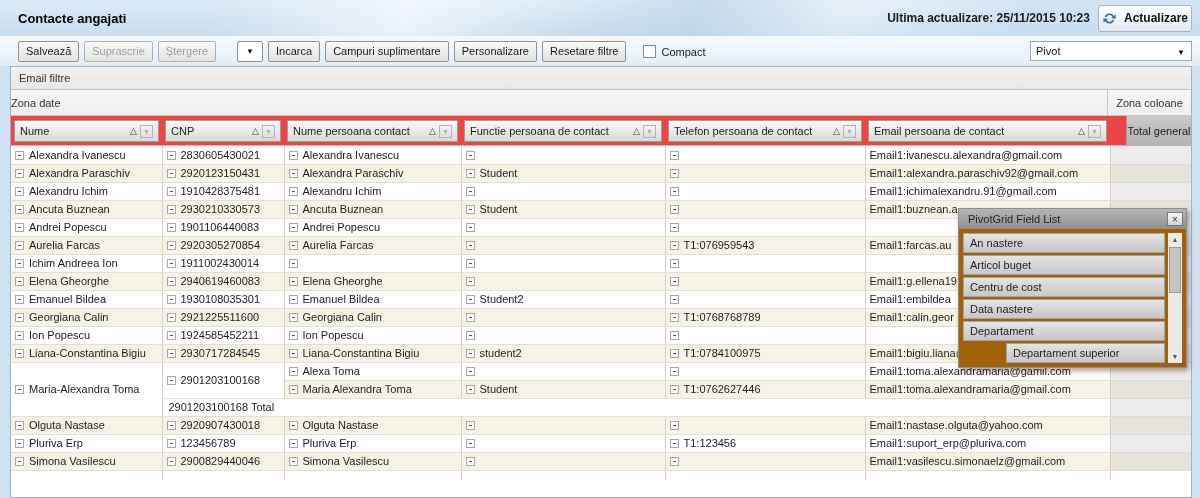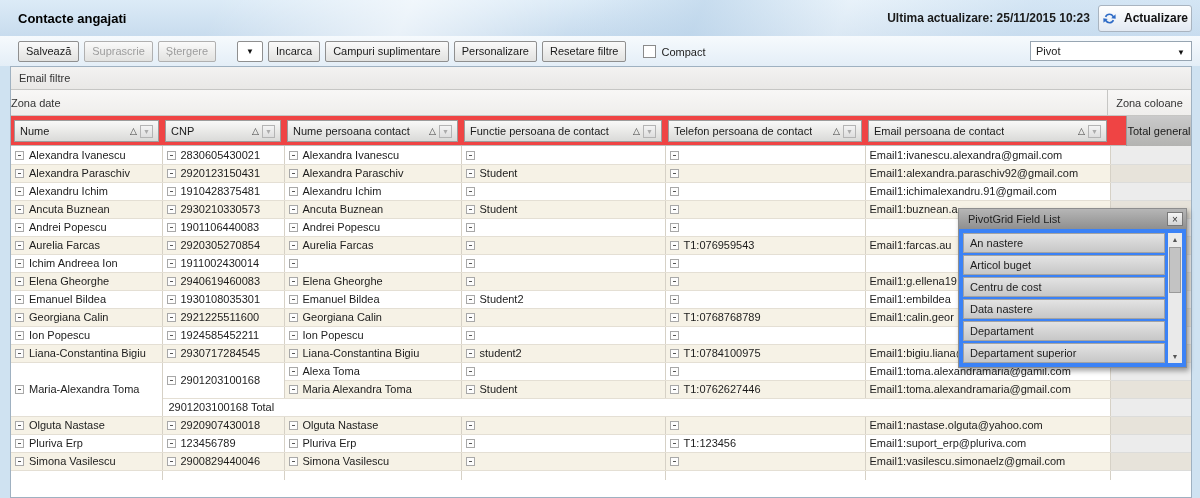--- a/index.html
+++ b/index.html
@@ -72,32 +72,32 @@
   tr.odd td.tg { background:#e7e3da; }
   td.merged { background:#fff !important; }
   td.total-cell { padding-left:6px; background:#fff !important; }
   tr.sliver td { height:10px; background:#fff !important; border-bottom:none; }
   .collapse { display:inline-block; width:9px; height:9px; background:#fdfdfd; border:1px solid #a8a8a8;
     position:relative; vertical-align:-1px; margin-right:5px; cursor:pointer; }
   .collapse::after { content:""; position:absolute; left:2px; right:2px; top:3px; height:1px; background:#555; }
   .ctext { color:#1c1c1c; }
 
   
-  .popup { position:absolute; left:958px; top:208px; width:229px; background:#3b82f6;
+  .popup { position:absolute; left:958px; top:208px; width:229px; background:#a16207;
     border:1px solid #8e8e8e; box-shadow:2px 3px 5px rgba(0,0,0,.35); z-index:10; }
   .popup-title { height:20px; background:linear-gradient(180deg,#b6b6b6,#8f8f8f);
     display:flex; align-items:center; padding:0 3px 0 9px; color:#1f1f1f; }
   .popup-close { margin-left:auto; width:16px; height:14px; background:linear-gradient(180deg,#f5f5f5,#d4d4d4);
     border:1px solid #787878; display:flex; align-items:center; justify-content:center; font-size:10px;
     color:#333; cursor:pointer; }
   .popup-body { position:relative; padding:4px 21px 4px 4px; }
   .pitem { height:20px; line-height:19px; margin-bottom:2px; padding-left:6px;
     background:linear-gradient(180deg,#e3e3e3,#c7c7c7); border:1px solid #a3a3a3; color:#1c1c1c;
     cursor:pointer; white-space:nowrap; overflow:hidden; }
-  .pitem:last-child { margin-bottom:0; }
+  .pitem:last-child { margin-bottom:0;margin-left:43px; }
   .pscroll { position:absolute; right:4px; top:4px; bottom:4px; width:14px; background:#eaeaea; }
   .parrow { position:absolute; left:0; width:14px; height:13px; display:flex; align-items:center;
     justify-content:center; font-size:7px; color:#555; cursor:pointer; }
   .parrow.up { top:0; } .parrow.down { bottom:0; }
   .pthumb { position:absolute; left:1px; top:14px; width:12px; height:46px; background:#c3c3c3;
     border:1px solid #9a9a9a; cursor:pointer; }
 
   svg.ricon { width:15px; height:15px; }
 </style>
 </head>

